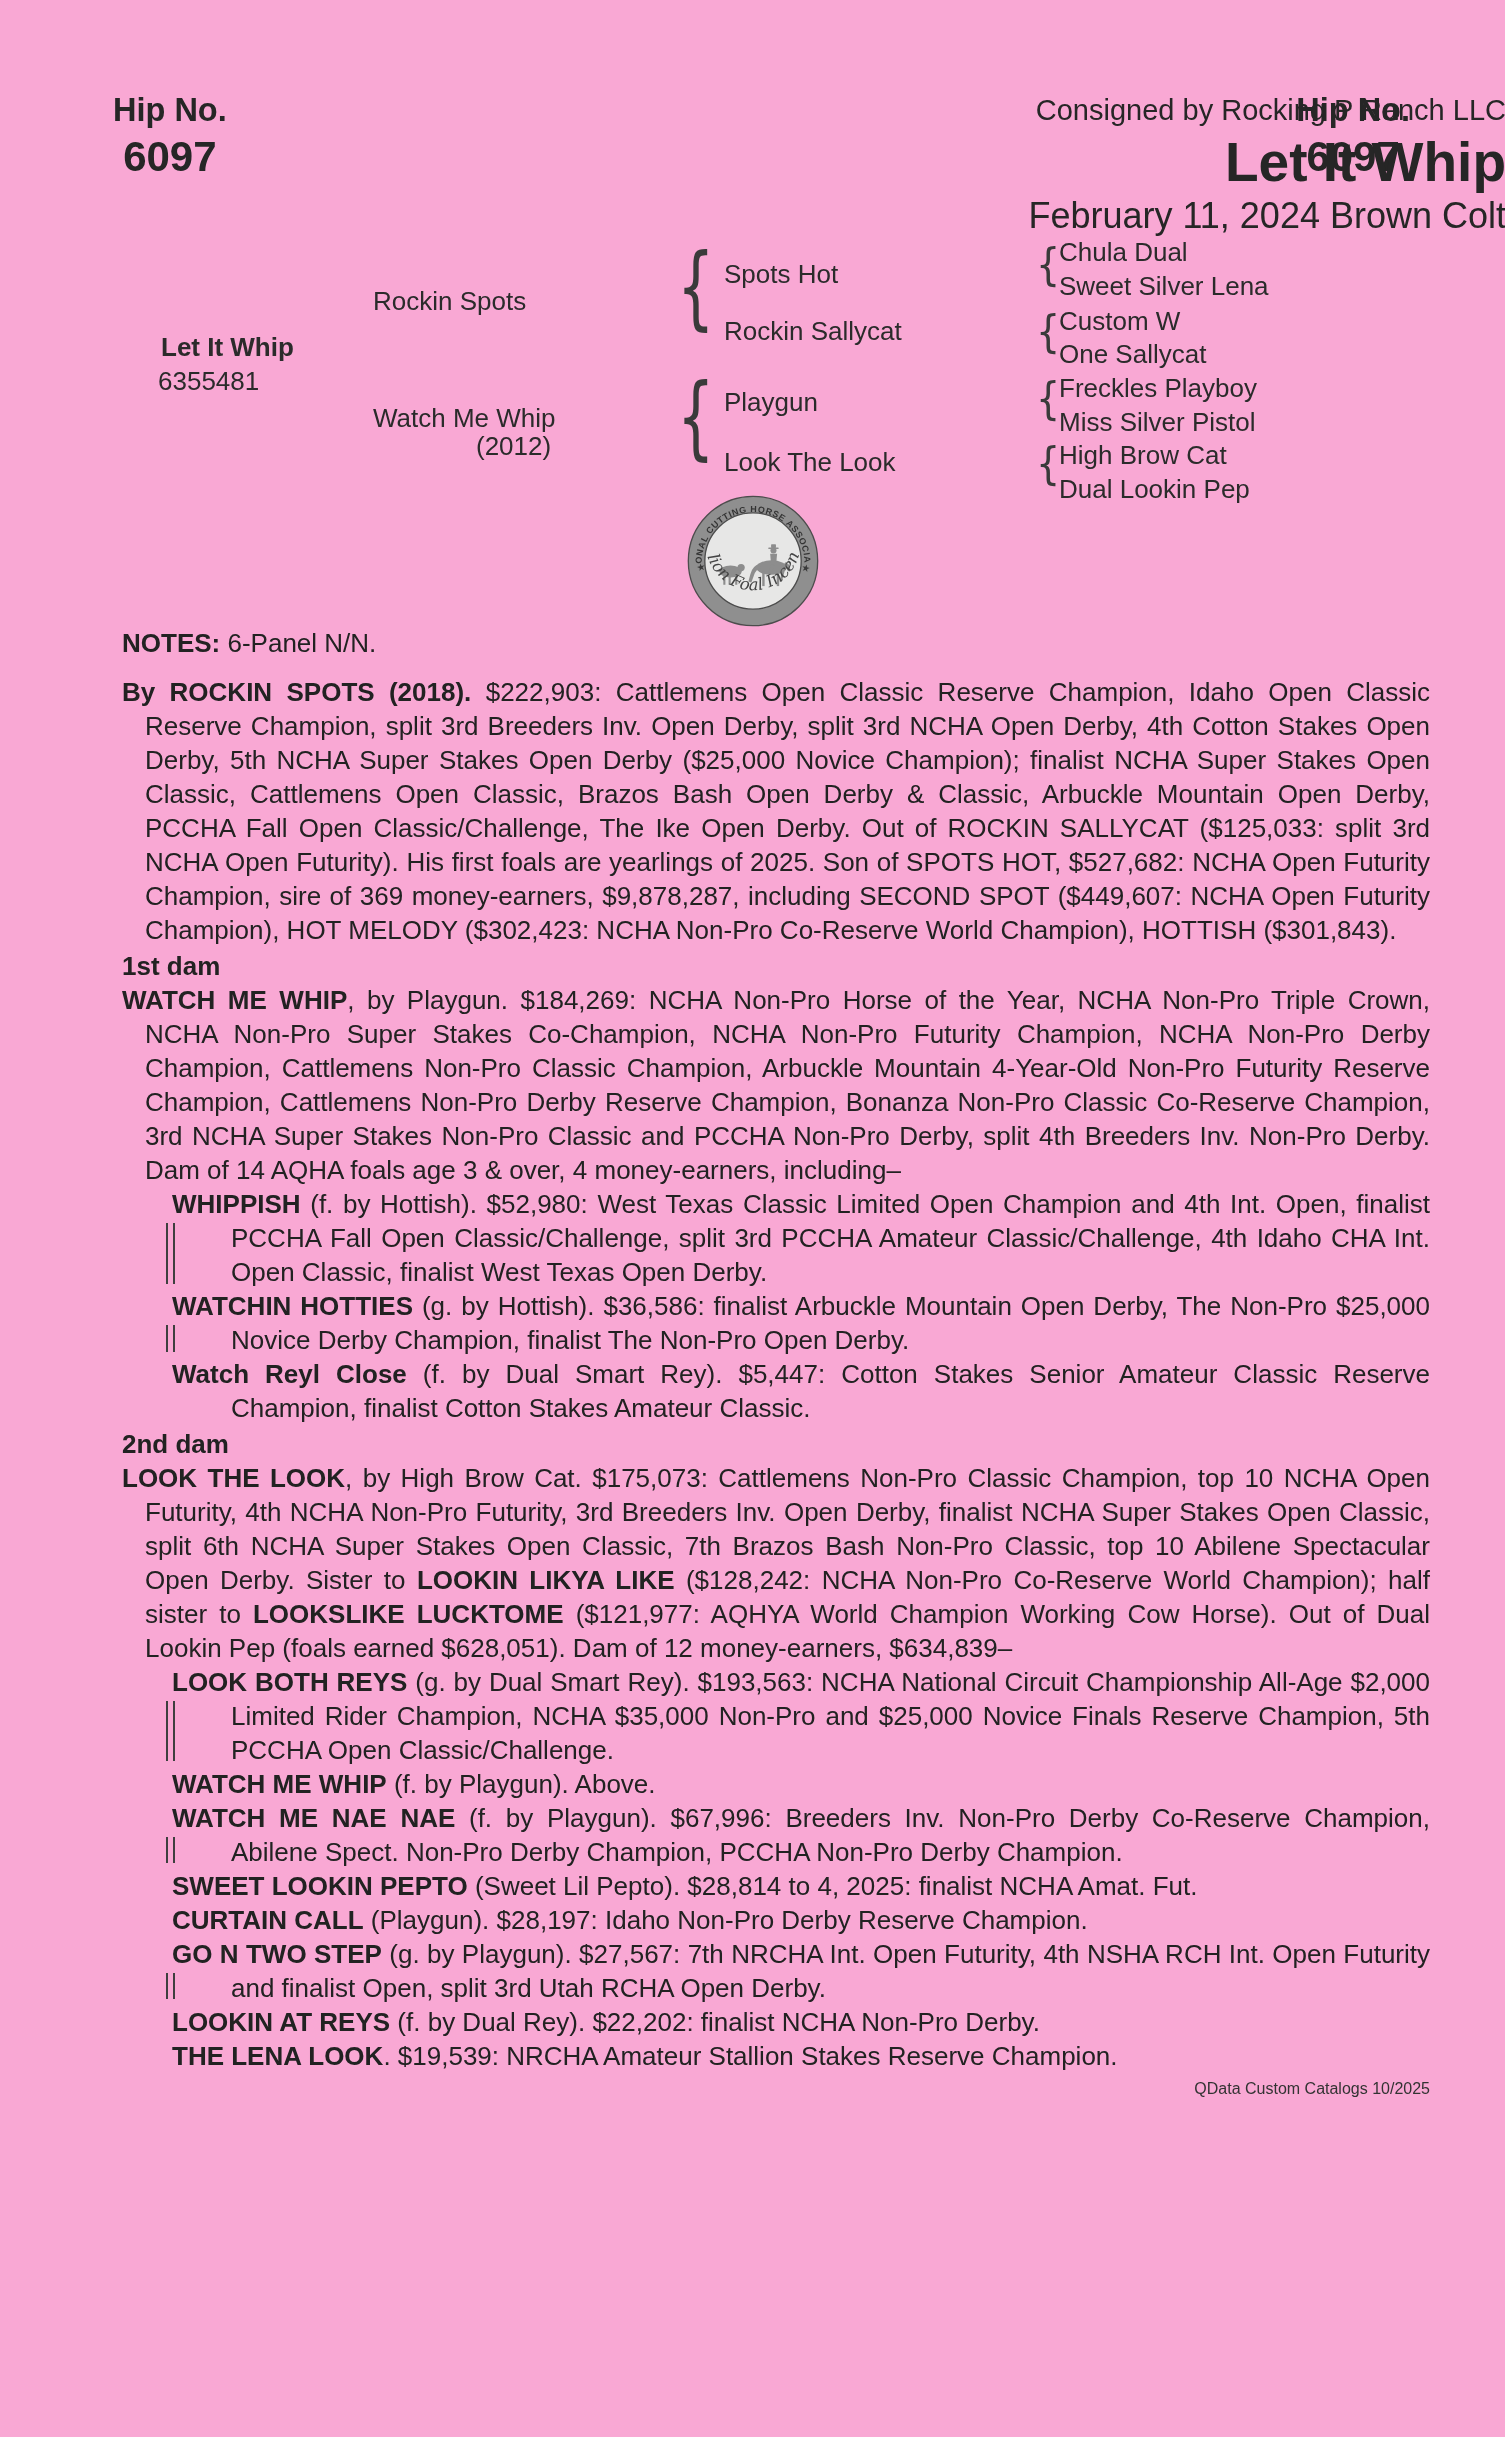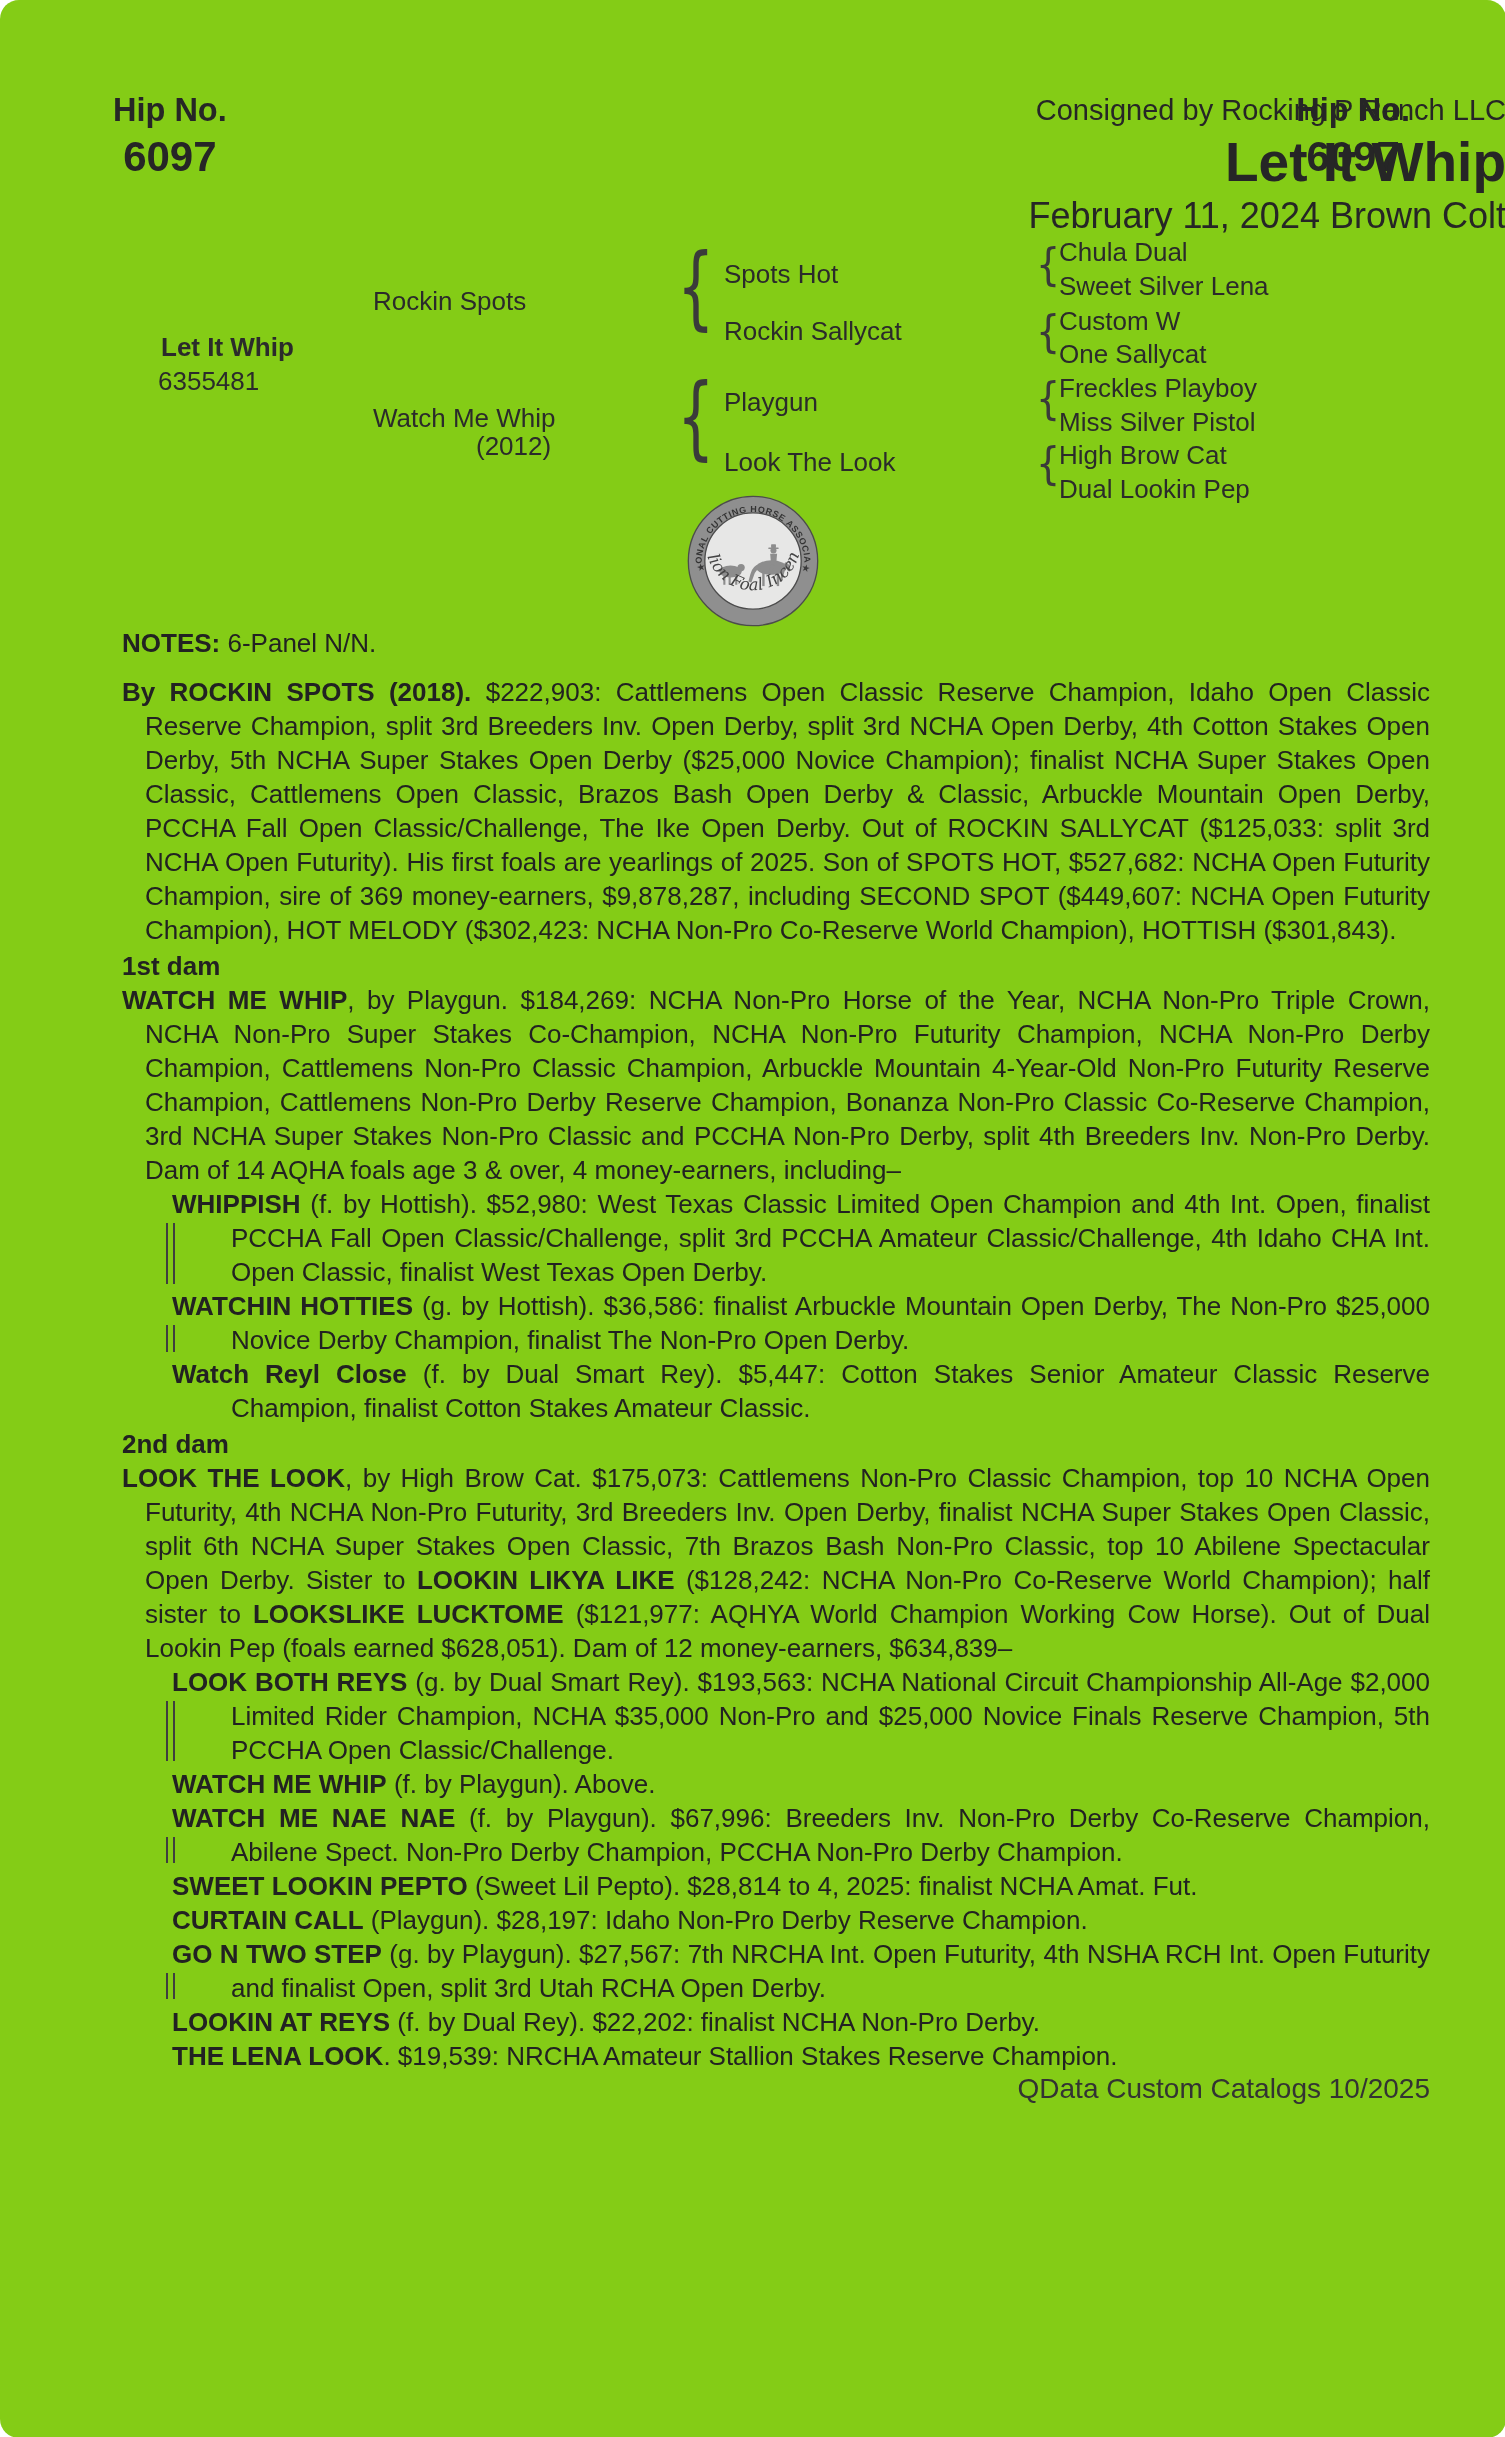--- a/index.html
+++ b/index.html
@@ -1,18 +1,18 @@
 <!DOCTYPE html>
 <html><head>
 <meta charset="utf-8">
 <style>
   html,body{margin:0;padding:0;background:#ffffff;}
   .page{
-    position:relative;width:1506px;height:2438px;background:#84cc16;
-    font-family:"Liberation Sans",sans-serif;color:#262626;overflow:hidden;border-radius:19px;
+    position:relative;width:1506px;height:2438px;background:#f9a8d4;
+    font-family:"Liberation Sans",sans-serif;color:#262626;overflow:hidden;
   }
   
   .hipblock{position:absolute;top:92px;text-align:center;}
   .hipblock .hiplabel{font-size:32.5px;font-weight:bold;line-height:36px;}
   .hipblock .hipnum{font-size:42px;font-weight:bold;line-height:57px;}
   .hip-left{left:113px;}
   .hip-right{right:96px;}
   .headcenter{position:absolute;left:0;right:0;top:94px;text-align:right;}
   .consignor{font-size:29px;line-height:32.5px;}
   .horsetitle{font-size:55px;font-weight:bold;line-height:61px;margin-top:5.7px;}
@@ -32,21 +32,21 @@
   }
   .notes{margin-bottom:15.3px;text-align:left;}
   .b{font-weight:bold;}
   .para{padding-left:23px;text-indent:-23px;}
   .damhead{font-weight:bold;padding-top:1.9px;text-align:left;}
   .produce{position:relative;padding-left:109px;text-indent:-59px;}
   .produce .bars{
     position:absolute;left:44px;top:36px;bottom:5.7px;width:4.8px;
     border-left:2.9px solid #3f3f3f;border-right:2.9px solid #3f3f3f;
   }
-  .credit{text-align:right;font-size:28px;color:#333;line-height:32.5px;}
+  .credit{text-align:right;font-size:16px;color:#333;line-height:32.5px;}
 </style>
 </head>
 <body>
 
 <div class="page">
 
   <div class="hipblock hip-left">
     <div class="hiplabel">Hip No.</div>
     <div class="hipnum">6097</div>
   </div>

